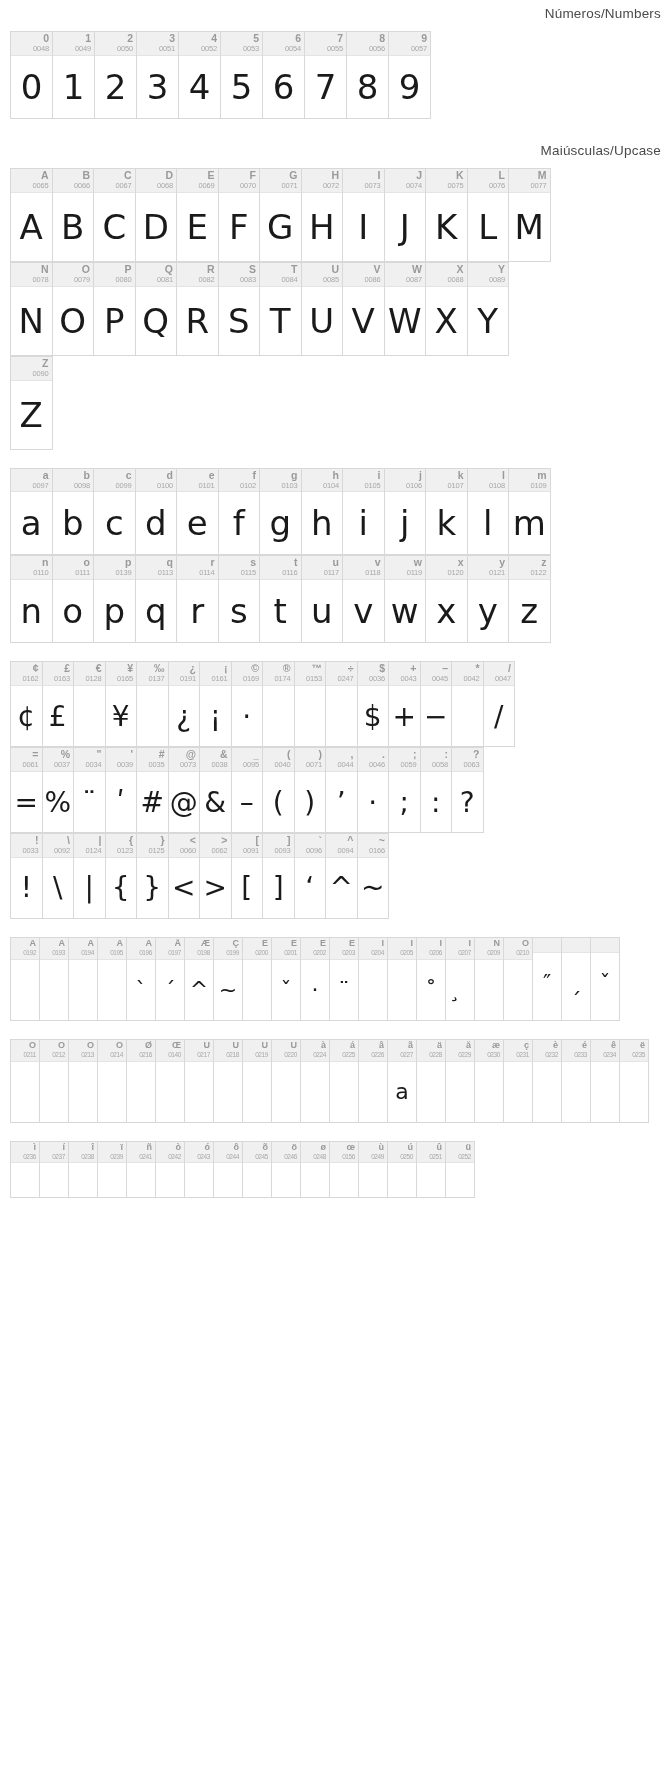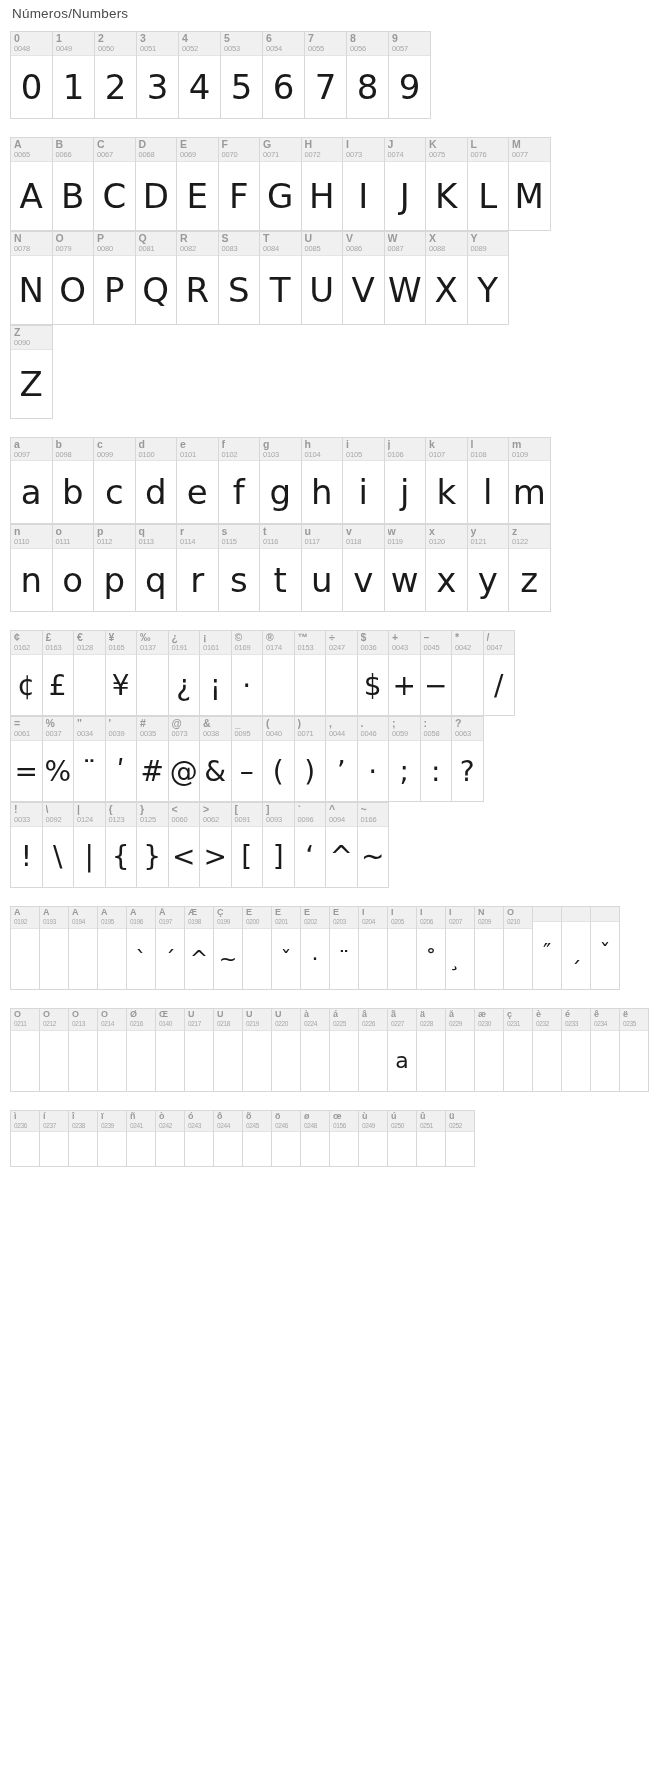--- a/index.html
+++ b/index.html
@@ -9,20 +9,21 @@
   }
   body {
     width: 661px;
     font-family: "Liberation Sans", sans-serif;
     color: #333333;
   }
   .page {
     width: 661px;
     box-sizing: border-box;
     padding: 0 0 20px 0;
+    text-align: right;
   }
   .section {
     margin: 0 0 18px 0;
   }
   .section-title {
     font-size: 13.5px;
     color: #4a4a4a;
     padding: 6px 0 10px 12px;
     letter-spacing: 0.2px;
   }
@@ -173,20 +174,21 @@
         <div class="cell">
           <div class="hdr">
             <span class="ch">9</span>
             <span class="code">0057</span>
           </div>
           <div class="glyph">9</div>
         </div>
       </div>
     </div>
     <div class="section">
+      <div class="section-title">Maiúsculas/Upcase</div>
       <div class="grid g-up">
         <div class="cell">
           <div class="hdr">
             <span class="ch">A</span>
             <span class="code">0065</span>
           </div>
           <div class="glyph">A</div>
         </div>
         <div class="cell">
           <div class="hdr">
@@ -474,21 +476,21 @@
         <div class="cell">
           <div class="hdr">
             <span class="ch">o</span>
             <span class="code">0111</span>
           </div>
           <div class="glyph">o</div>
         </div>
         <div class="cell">
           <div class="hdr">
             <span class="ch">p</span>
-            <span class="code">0112</span>
+            <span class="code">0139</span>
           </div>
           <div class="glyph">p</div>
         </div>
         <div class="cell">
           <div class="hdr">
             <span class="ch">q</span>
             <span class="code">0113</span>
           </div>
           <div class="glyph">q</div>
         </div>

